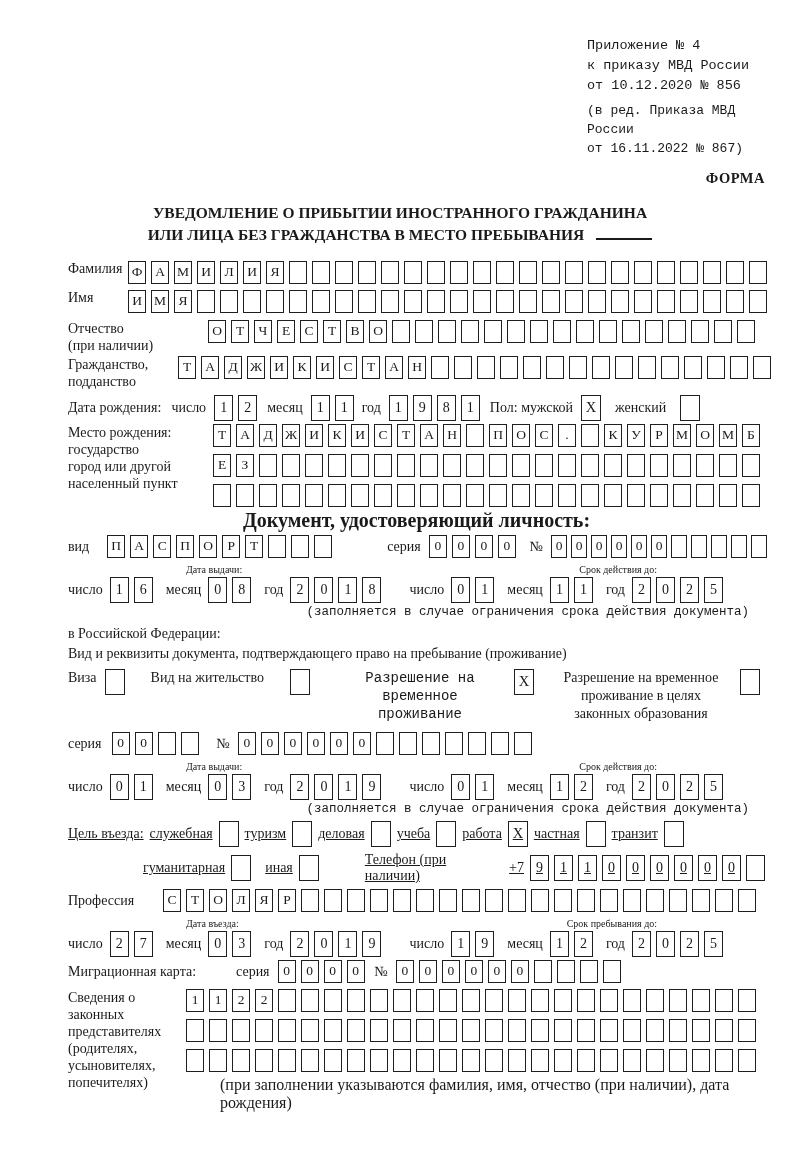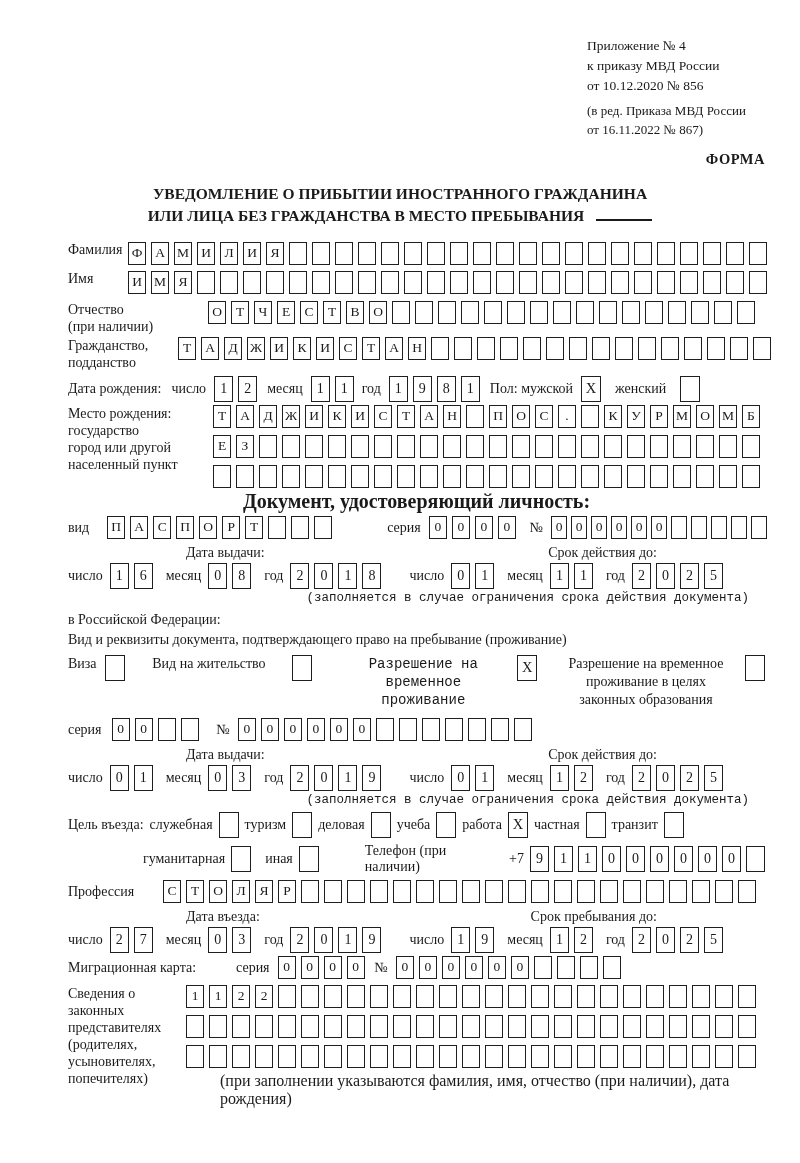--- a/index.html
+++ b/index.html
@@ -2,21 +2,21 @@
 <html><head>
 <meta charset="utf-8">
 <style>
   * { box-sizing: border-box; margin: 0; padding: 0; }
   html, body { width: 800px; height: 1163px; overflow: hidden; background: #ffffff; }
   body { font-family: "Liberation Serif", "DejaVu Serif", serif; color: #1a1a1a; }
   .page { width: 800px; height: 1163px; padding: 36px 35px 0 35px; position: relative; }
 
   
   .appendix { margin-left: auto; width: 178px; font-size: 13.5px; }
-  .appendix .ln { line-height: 20px; }
+  .appendix .ln { line-height: 20px; font-family: Liberation Mono, monospace; }
   .appendix .rev { margin-top: 5px; }
   .appendix .rev .ln { font-size: 13px; line-height: 19px; }
   .forma { text-align: right; font-weight: bold; font-size: 14.5px; margin-top: 12px; letter-spacing: .5px; }
 
   
   .title { text-align: center; margin-top: 15px; font-weight: bold; font-size: 15.5px; }
   .title .tl { line-height: 22px; }
   .uline { display: inline-block; width: 56px; border-bottom: 2.2px solid #1a1a1a; height: 14px; margin-left: 12px; }
   .sec1 { text-align: center; margin-top: 16px; font-weight: bold; font-size: 14.6px; }
 
@@ -47,40 +47,40 @@
         text-align: center; font-size: 14.5px; line-height: 23px; }
 
   
   .mb2{margin-bottom:2px}.mb3{margin-bottom:3px}.mb5{margin-bottom:5px}.mb6{margin-bottom:6px}
   .mb7{margin-bottom:7px}
   .ml8{margin-left:8px}.ml10{margin-left:10px}.ml14{margin-left:14px}.ml18{margin-left:18px}
   .ml26{margin-left:26px}.ml40{margin-left:40px}.ml55{margin-left:55px}.ml75{margin-left:75px}
 
   .dochead { text-align: center; font-weight: bold; font-size: 20px; margin: 2px 0 3px 0; }
 
-  .dh { display: flex; font-size: 14px; margin-bottom: 2px; }
+  .dh { display: flex; font-size: 10px; margin-bottom: 2px; }
   .dh .h1 { margin-left: 118px; }
   .dh .h2 { margin-left: auto; margin-right: 108px; }
 
   .dpr { display: flex; align-items: center; justify-content: space-between; padding-right: 42px; }
   .dg { display: flex; align-items: center; gap: 5px; }
   .dg .lbl { margin-right: 2px; }
 
   .note { font-size: 12.5px; text-align: right; padding-right: 16px; margin-top: 2px; margin-bottom: 5px; font-family: Liberation Mono, monospace; }
 
   .intro { font-size: 14px; line-height: 20px; margin-bottom: 5px; }
 
-  .opts { display: flex; align-items: flex-start; margin-bottom: 9px; justify-content: space-between; }
+  .opts { display: flex; align-items: flex-start; margin-bottom: 9px; }
   .opt { display: flex; align-items: flex-start; }
   .opt .olbl { font-size: 14px; line-height: 18px; }
   .opt .ctr { text-align: center; }
   .ow170 { width: 168px; font-family: Liberation Mono, monospace; }
   .ow178 { width: 178px; }
 
-  .purpose-row { display: flex; align-items: center; gap: 6px; font-size: 14px; }
+  .purpose-row { display: flex; align-items: center; gap: 6px; font-size: 14px; text-decoration: underline; }
   .caption { font-size: 16px; margin: -15px 0 0 152px; }
 </style>
 </head>
 <body>
 
 <div class="page">
 
   <div class="appendix">
     <div class="ln">Приложение № 4</div>
     <div class="ln">к приказу МВД России</div>

